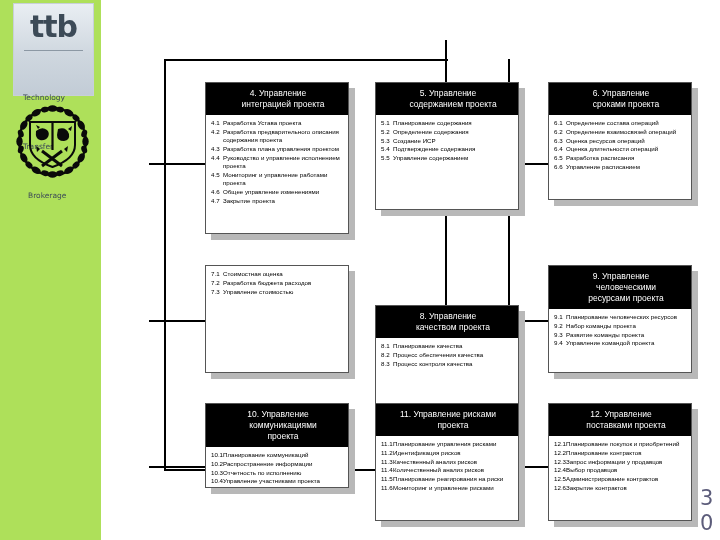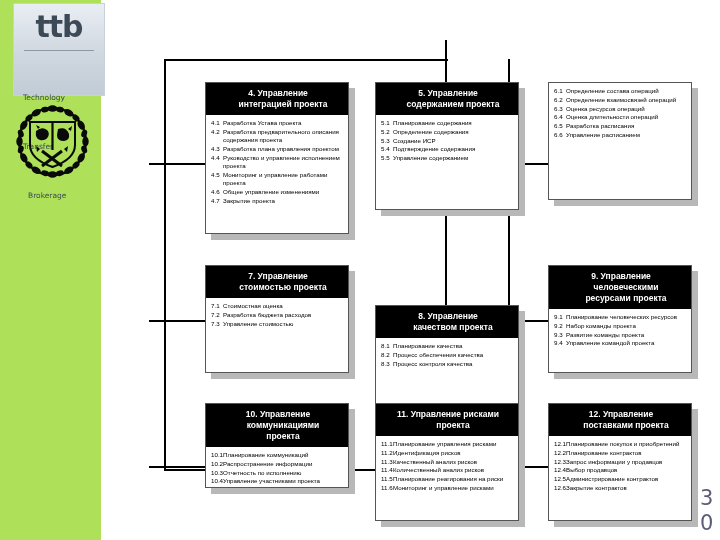--- a/index.html
+++ b/index.html
@@ -9,21 +9,21 @@
     position:relative;
   }
   #slide{position:absolute;left:0;top:0;width:720px;height:540px;background:#fff;}
 
   
   .sidebar{
     position:absolute;left:0;top:0;width:101px;height:540px;
     background:#aee05a;
   }
   .ttb-logo{
-    position:absolute;left:13px;top:3px;width:92px;height:93px;
+    position:absolute;left:13px;top:3px;width:81px;height:93px;
     background:linear-gradient(180deg,#e9eef3 0%,#cfd7df 55%,#c2ccd6 100%);
     border:1px solid #c8d0d8;
     box-sizing:border-box;
   }
   .ttb-mark{
     position:absolute;left:0;right:0;top:6px;text-align:center;
     font-family:"DejaVu Sans",sans-serif;
     font-size:30px;font-weight:bold;color:#3c4a57;letter-spacing:-1px;
     line-height:34px;
   }
@@ -80,21 +80,21 @@
   .node{position:absolute;}
   .node .shadow{
     position:absolute;left:6px;top:6px;width:100%;height:100%;background:#b8b8b8;
   }
   .node .body{
     position:absolute;left:0;top:0;width:100%;height:100%;
     background:#ffffff;border:1px solid #555;box-sizing:border-box;
   }
   .node .hdr{
     background:#000;color:#fff;
-    font-size:8.5px;font-weight:bold;line-height:11px;
+    font-size:8.5px;font-weight:normal;line-height:11px;
     padding:5px 4px 5px 6px;text-align:center;
     box-sizing:border-box;
   }
   .node .hdr .l2{display:block;padding-left:10px;}
   .node .items{
     padding:4px 3px 3px 5px;
     font-size:6.2px;line-height:8.3px;color:#000;
   }
   .node .items .it{
     display:block;white-space:normal;margin-bottom:0.5px;
@@ -228,38 +228,38 @@
           <span class="it"><span class="num">5.3</span><span>Создание ИСР</span></span>
           <span class="it"><span class="num">5.4</span><span>Подтверждение содержания</span></span>
           <span class="it"><span class="num">5.5</span><span>Управление содержанием</span></span>
         </div>
       </div>
     </div>
 
     <div class="node" style="left:447px;top:82px;width:144px;height:118px;">
       <div class="shadow"></div>
       <div class="body">
+        <div class="hdr">
+          <span>6. Управление</span>
+          <span class="l2">сроками проекта</span>
+        </div>
         <div class="items">
           <span class="it"><span class="num">6.1</span><span>Определение состава операций</span></span>
           <span class="it"><span class="num">6.2</span><span>Определение взаимосвязей операций</span></span>
           <span class="it"><span class="num">6.3</span><span>Оценка ресурсов операций</span></span>
           <span class="it"><span class="num">6.4</span><span>Оценка длительности операций</span></span>
           <span class="it"><span class="num">6.5</span><span>Разработка расписания</span></span>
           <span class="it"><span class="num">6.6</span><span>Управление расписанием</span></span>
         </div>
       </div>
     </div>
 
     <div class="node" style="left:104px;top:265px;width:144px;height:108px;">
       <div class="shadow"></div>
       <div class="body">
-        <div class="hdr">
-          <span>7. Управление</span>
-          <span class="l2">стоимостью проекта</span>
-        </div>
         <div class="items">
           <span class="it"><span class="num">7.1</span><span>Стоимостная оценка</span></span>
           <span class="it"><span class="num">7.2</span><span>Разработка бюджета расходов</span></span>
           <span class="it"><span class="num">7.3</span><span>Управление стоимостью</span></span>
         </div>
       </div>
     </div>
 
     <div class="node" style="left:274px;top:265px;width:144px;height:108px;margin-top:40px;">
       <div class="shadow"></div>

